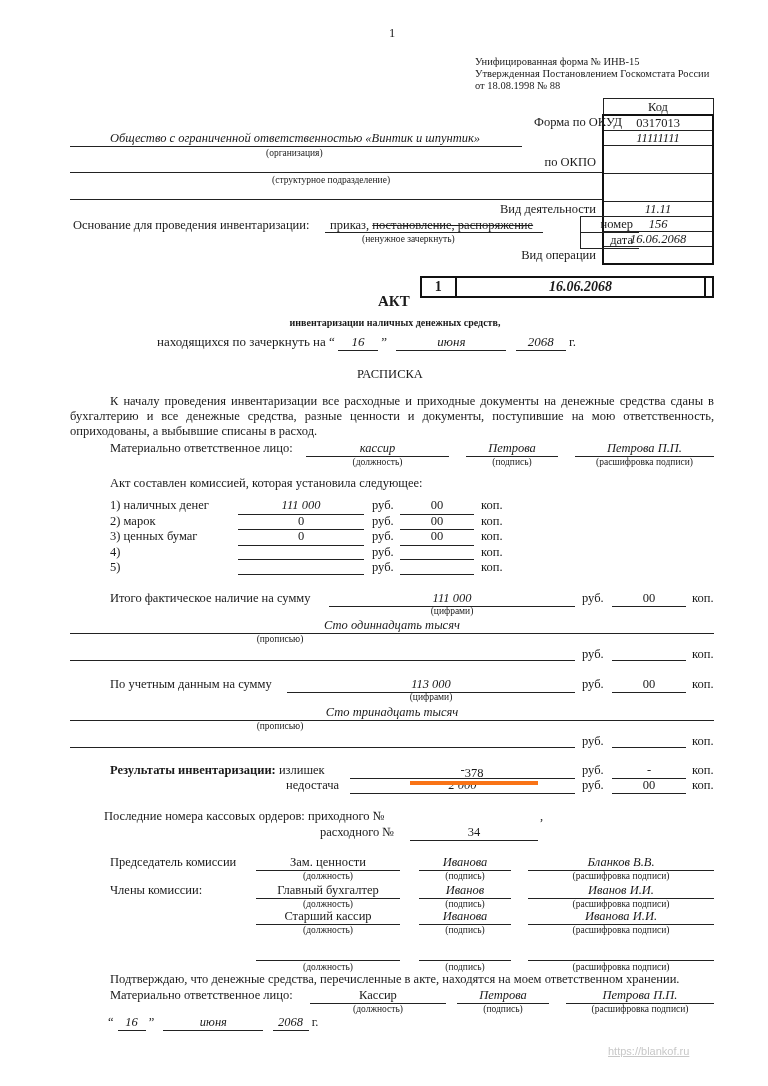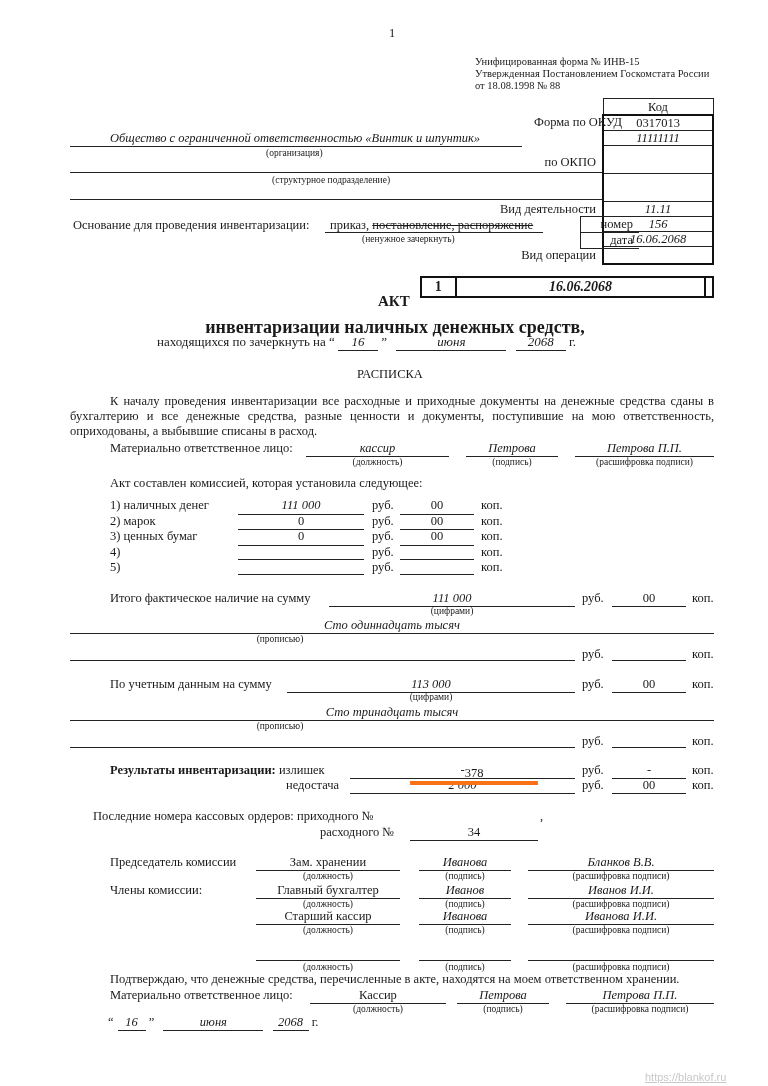--- a/index.html
+++ b/index.html
@@ -89,21 +89,21 @@
 <table class="codes" style="left:420px;top:276px;width:294px;">
   <tbody>
   <tr>
     <td class="b" style="height:18px;font-size:14px;border:2px solid #111;">1</td>
     <td class="b it" style="font-size:14px;border-top:2px solid #111;border-bottom:2px solid #111;">16.06.2068</td>
     <td style="border:2px solid #111;"></td>
   </tr>
 </tbody>
   </table>
 
-<div class="abs b c" style="left:150px;top:317px;width:490px;font-size:18px;">инвентаризации наличных денежных средств,</div>
+<div class="abs b c" style="left:150px;top:317px;width:490px;font-size:10px;">инвентаризации наличных денежных средств,</div>
 <div class="abs" style="left:157px;top:334px;font-size:13px;">
   <span>находящихся по зачеркнуть на</span> “
   <span class="it" style="display:inline-block;width:40px;text-align:center;border-bottom:1px solid #222;">16</span> ”
   <span class="it" style="display:inline-block;width:110px;text-align:center;border-bottom:1px solid #222;margin-left:6px;">июня</span>
   <span class="it" style="display:inline-block;width:50px;text-align:center;border-bottom:1px solid #222;margin-left:6px;">2068</span>
   <span>г.</span>
 </div>
 
 <div class="abs" style="left:357px;top:367px;">РАСПИСКА</div>
 <div class="abs" style="left:70px;top:394px;width:644px;text-align:justify;text-indent:40px;line-height:15px;">К началу проведения инвентаризации все расходные и приходные документы на денежные средства сданы в бухгалтерию и все денежные средства, разные ценности и документы, поступившие на мою ответственность, оприходованы, а выбывшие списаны в расход.</div>
@@ -189,32 +189,32 @@
 <div class="abs" style="left:582px;top:763px;">руб.</div>
 <div class="abs c" style="left:612px;top:763px;width:74px;border-bottom:1px solid #222;">-</div>
 <div class="abs" style="left:692px;top:763px;">коп.</div>
 
 <div class="abs" style="left:286px;top:778px;">недостача</div>
 <div class="abs c it" style="left:350px;top:778px;width:225px;border-bottom:1px solid #222;">2 000</div>
 <div class="abs" style="left:582px;top:778px;">руб.</div>
 <div class="abs c" style="left:612px;top:778px;width:74px;border-bottom:1px solid #222;">00</div>
 <div class="abs" style="left:692px;top:778px;">коп.</div>
 
-<div class="abs" style="left:93px;top:809px;">Последние номера кассовых ордеров: приходного №</div>
+<div class="abs" style="left:104px;top:809px;">Последние номера кассовых ордеров: приходного №</div>
 <div class="abs c" style="left:410px;top:766px;width:128px;border-bottom:4px solid #f97316;">378</div>
 <div class="abs" style="left:540px;top:809px;">,</div>
 <div class="abs" style="left:320px;top:825px;">расходного №</div>
 <div class="abs c" style="left:410px;top:825px;width:128px;border-bottom:1px solid #222;">34</div>
 
 <div class="abs" style="left:110px;top:855px;">Председатель комиссии</div>
 <div class="abs" style="left:110px;top:883px;">Члены комиссии:</div>
 
 <div class="abs" style="left:256px;top:855px;width:458px;">
   <div style="position:relative;height:28px;">
-    <div class="abs c" style="left:0;top:0;width:144px;border-bottom:1px solid #222;">Зам. хранении</div>
+    <div class="abs c" style="left:0;top:0;width:144px;border-bottom:1px solid #222;">Зам. ценности</div>
     <div class="abs c it" style="left:163px;top:0;width:92px;border-bottom:1px solid #222;">Иванова</div>
     <div class="abs c it" style="left:272px;top:0;width:186px;border-bottom:1px solid #222;">Бланков В.В.</div>
     <div class="abs c small" style="left:0;top:16px;width:144px;">(должность)</div>
     <div class="abs c small" style="left:163px;top:16px;width:92px;">(подпись)</div>
     <div class="abs c small" style="left:272px;top:16px;width:186px;">(расшифровка подписи)</div>
   </div>
   <div style="position:relative;height:26px;">
     <div class="abs c" style="left:0;top:0;width:144px;border-bottom:1px solid #222;">Главный бухгалтер</div>
     <div class="abs c it" style="left:163px;top:0;width:92px;border-bottom:1px solid #222;">Иванов</div>
     <div class="abs c it" style="left:272px;top:0;width:186px;border-bottom:1px solid #222;">Иванов И.И.</div>
@@ -249,13 +249,13 @@
 <div class="abs c small" style="left:457px;top:1004px;width:92px;">(подпись)</div>
 <div class="abs c small" style="left:566px;top:1004px;width:148px;">(расшифровка подписи)</div>
 
 <div class="abs" style="left:108px;top:1015px;">
   “<span class="it" style="display:inline-block;width:28px;text-align:center;border-bottom:1px solid #222;margin-left:4px;">16</span> ”
   <span class="it" style="display:inline-block;width:100px;text-align:center;border-bottom:1px solid #222;margin-left:6px;">июня</span>
   <span class="it" style="display:inline-block;width:36px;text-align:center;border-bottom:1px solid #222;margin-left:6px;">2068</span>
   <span>г.</span>
 </div>
 
-<div class="abs wm" style="left:608px;top:1071px;margin-left:37px;">https://blankof.ru</div>
+<div class="abs wm" style="left:608px;top:1045px;">https://blankof.ru</div>
 
 </body></html>

